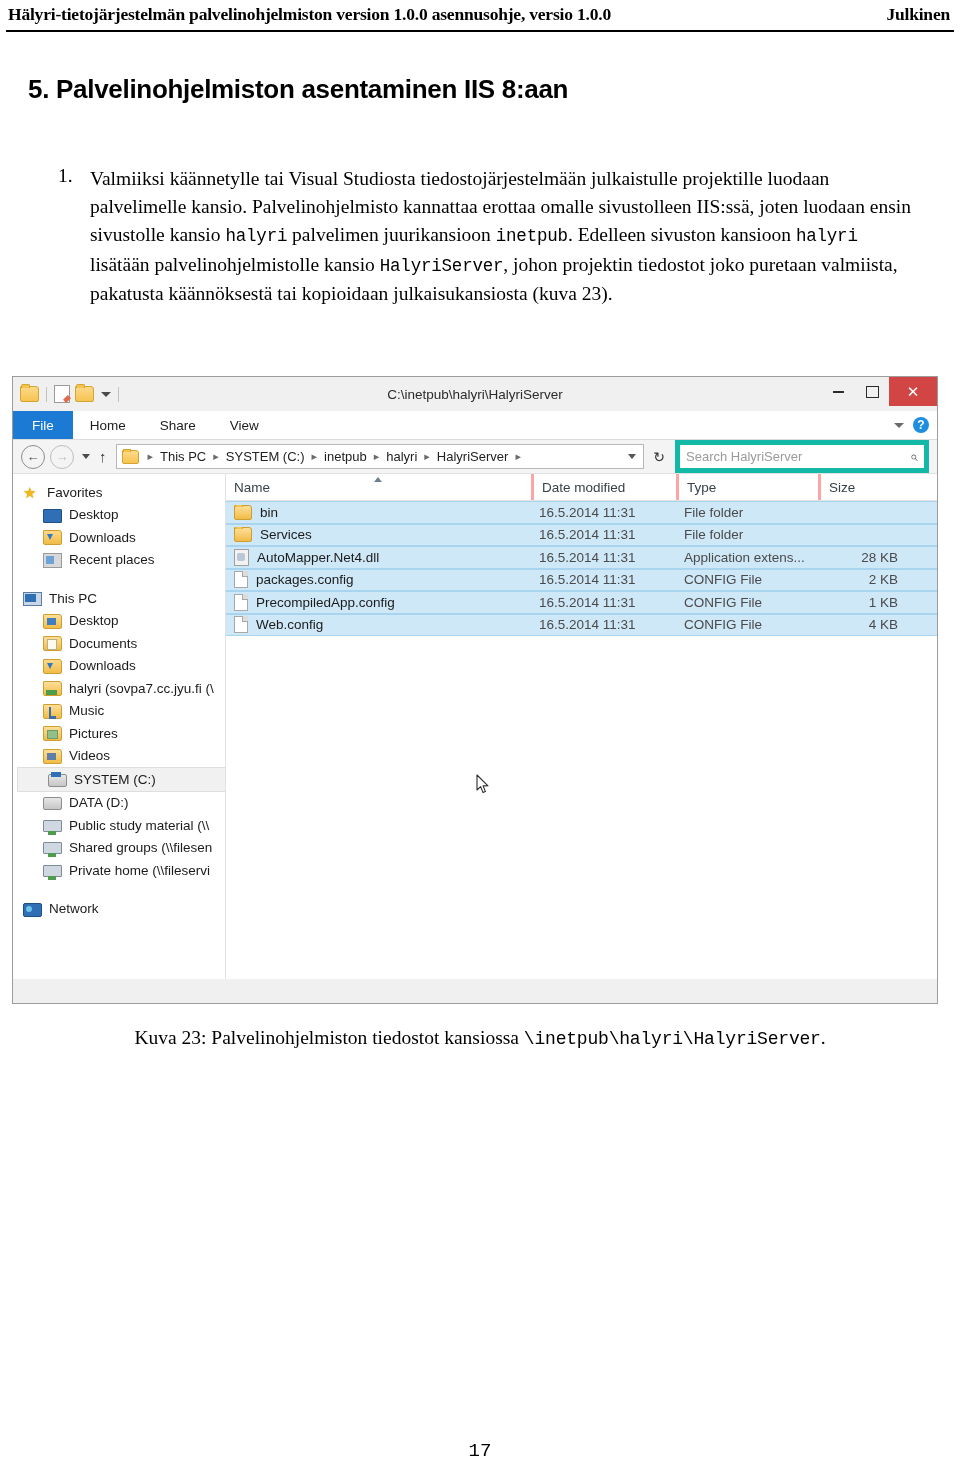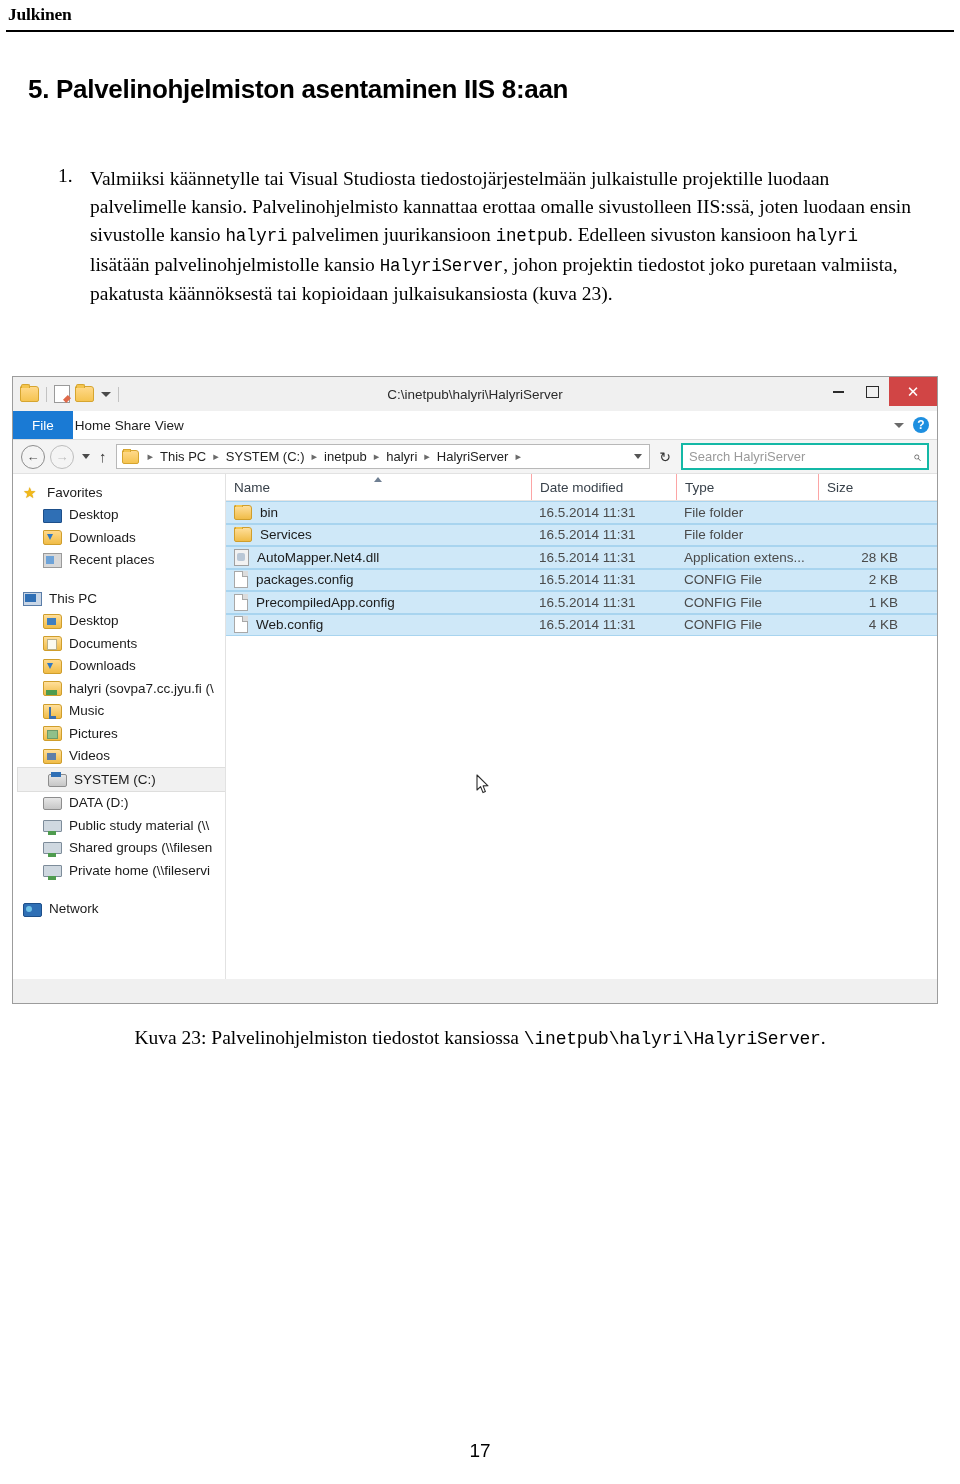--- a/index.html
+++ b/index.html
@@ -185,21 +185,21 @@
     height: 28px;
     background: #ffffff;
     border-bottom: 1px solid #dcdcdc;
     display: flex;
     align-items: stretch;
     position: relative;
   }
   .rb-tab {
     display: flex;
     align-items: center;
-    padding: 0 2px;
+    padding: 0 17px;
     font-size: 13.5px;
     color: #1d1d1d;
   }
   .rb-tab.file {
     background: #1a7ad4;
     color: #ffffff;
     padding: 12px 19px;
   }
   .rb-right {
     position: absolute;
@@ -300,21 +300,21 @@
     width: 0; height: 0;
     border-left: 4.5px solid transparent;
     border-right: 4.5px solid transparent;
     border-top: 5px solid #555;
   }
   .refresh-ico { font-size: 14px; color: #333; margin-left: 4px; }
   .searchbox {
     width: 232px;
     height: 23px;
     background: #ffffff;
-    border: 2px solid #14b8a6;
+    border: 5px solid #14b8a6;
     display: flex;
     align-items: center;
     padding: 0 6px;
     font-size: 13px;
     color: #9a9a9a;
     margin-left: 5px;
   }
   .searchbox .mag {
     margin-left: auto;
     color: #5a5a5a;
@@ -503,21 +503,21 @@
     height: 26px;
     align-items: center;
     font-size: 13.5px;
     color: #38414a;
     border-bottom: 1px solid #e4e4e4;
     position: relative;
   }
   .col-head > div {
     padding-left: 8px;
     box-sizing: border-box;
-    border-left: 1px solid #fca5a5;
+    border-left: 3px solid #fca5a5;
     height: 100%;
     display: flex;
     align-items: center;
   }
   .col-head > div:first-child { border-left: none; }
   .c-name { width: 305px; position: relative; }
   .c-date { width: 145px; }
   .c-type { width: 142px; }
   .c-size { width: 90px; }
   .sort-tri {
@@ -681,27 +681,28 @@
   }
   .caption .mono { font-size: 18px; text-align: right; }
 
   
   .page-num {
     position: absolute;
     bottom: 22px;
     left: 0; right: 0;
     text-align: center;
     font-size: 19px;
-    font-family: Liberation Sans, sans-serif;
+    font-family: Liberation Mono, monospace;
   }
 </style>
 </head>
 <body>
 
 <div class="doc-header">
+  <span class="hdr-left">Hälyri-tietojärjestelmän palvelinohjelmiston version 1.0.0 asennusohje, versio 1.0.0</span>
   <span class="hdr-right">Julkinen</span>
 </div>
 <div class="hdr-rule"></div>
 
 <div class="section-heading">5. Palvelinohjelmiston asentaminen IIS 8:aan</div>
 
 <div class="list-block">
   <span class="list-num">1.</span>
   <div class="list-body">
     <span>Valmiiksi käännetylle tai Visual Studiosta tiedostojärjestelmään julkaistulle projektille luodaan palvelimelle kansio. Palvelinohjelmisto kannattaa erottaa omalle sivustolleen IIS:ssä, joten luodaan ensin sivustolle kansio </span><span class="mono">halyri</span><span> palvelimen juurikansioon </span><span class="mono">inetpub</span><span>. Edelleen sivuston kansioon </span><span class="mono">halyri</span><span> lisätään palvelinohjelmistolle kansio </span><span class="mono">HalyriServer</span><span>, johon projektin tiedostot joko puretaan valmiista, pakatusta käännöksestä tai kopioidaan julkaisukansiosta (kuva 23).</span>

